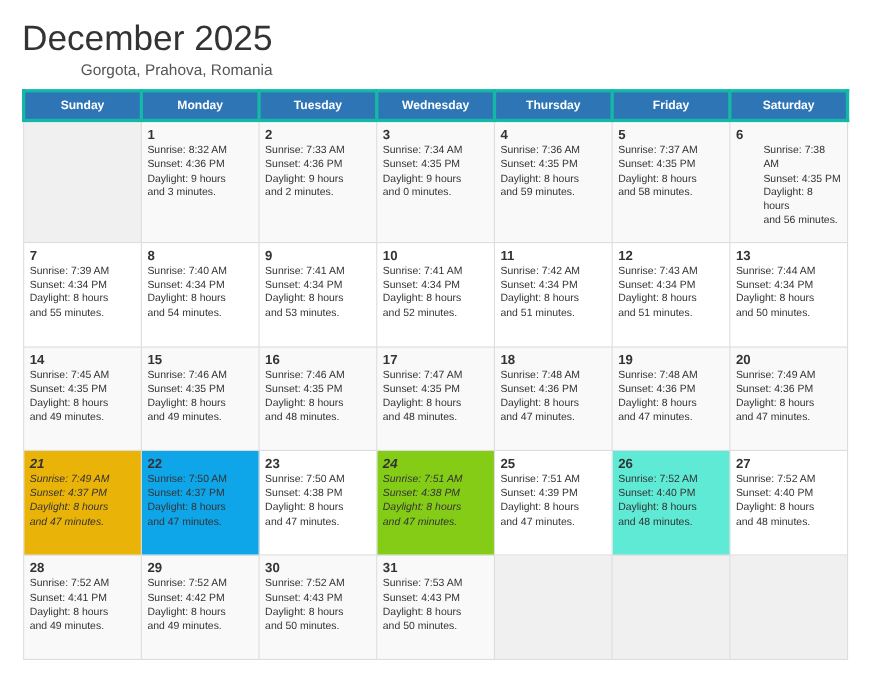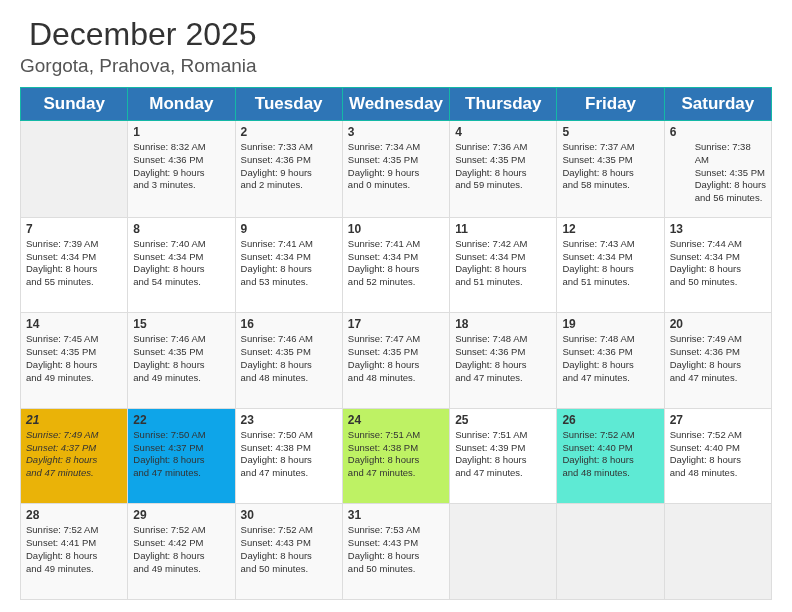--- a/index.html
+++ b/index.html
@@ -50,43 +50,43 @@
     }
     .title-section {
       text-align: right;
     }
     .month-title {
       font-size: 32px;
       font-weight: normal;
       color: #333;
     }
     .location {
-      font-size: 19px;
+      font-size: 14px;
       color: #555;
       margin-top: 2px;
     }
     .calendar {
       flex: 1;
       border: 1px solid #ccc;
       border-collapse: collapse;
       width: 100%;
     }
     table {
       width: 100%;
       border-collapse: collapse;
       table-layout: fixed;
     }
     .day-header {
       background: #2e75b6;
       color: #fff;
-      font-size: 17px;
+      font-size: 11px;
       font-weight: bold;
       text-align: center;
       padding: 6px 4px;
-      border: 1px solid #14b8a6;
+      border: 3px solid #14b8a6;
     }
     .week-row td {
       vertical-align: top;
       border: 1px solid #ddd;
       padding: 4px 5px;
       font-size: 10px;
       color: #333;
       background: #fff;
       height: 88px;
     }
@@ -298,21 +298,21 @@
 Daylight: 8 hours
 and 47 minutes.</div>
           </td>
           <td style="background: rgb(255, 255, 255);">
             <span class="day-num">23</span>
             <div class="cell-content" style="white-space: pre-line;">Sunrise: 7:50 AM
 Sunset: 4:38 PM
 Daylight: 8 hours
 and 47 minutes.</div>
           </td>
-          <td style="background: #bef264;">
+          <td style="background: #84cc16; font-style: italic;">
             <span class="day-num">24</span>
             <div class="cell-content" style="white-space: pre-line;">Sunrise: 7:51 AM
 Sunset: 4:38 PM
 Daylight: 8 hours
 and 47 minutes.</div>
           </td>
           <td style="background: rgb(255, 255, 255);">
             <span class="day-num">25</span>
             <div class="cell-content" style="white-space: pre-line;">Sunrise: 7:51 AM
 Sunset: 4:39 PM

